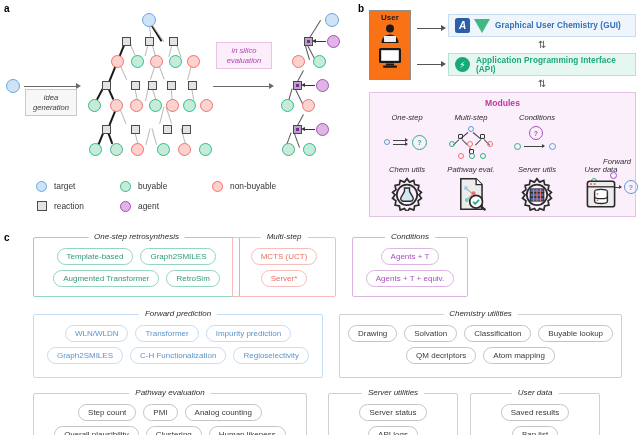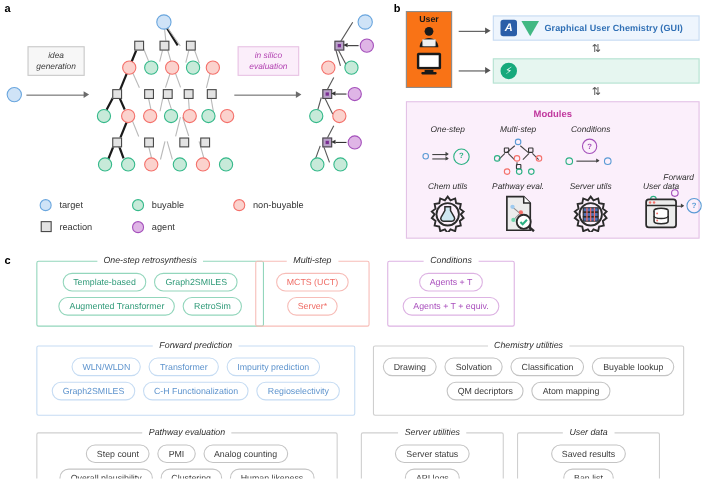--- a/index.html
+++ b/index.html
@@ -12,21 +12,21 @@
 
   
   .abs{position:absolute;}
 
   
   #panel-a{position:absolute;left:0;top:0;width:352px;height:228px;}
 
   .proc-box{position:absolute;box-sizing:border-box;display:flex;
             align-items:center;justify-content:center;text-align:center;
             font-style:italic;font-size:7.6px;line-height:1.25;}
-  .proc-idea{border:1px solid #c9c9c9;background:#f7f7f7;color:#3a3a3a;}
+  .proc-idea{border:1px solid #c9c9c9;background:#f7f7f7;color:#3a3a3a;margin-top:47px;}
   .proc-silico{border:1px solid #e8c4e4;background:#fbeefa;color:#b13fb0;}
 
   .arrow-line{position:absolute;height:1px;background:#6b6b6b;}
   .arrow-head{position:absolute;width:0;height:0;
               border-top:3px solid transparent;border-bottom:3px solid transparent;
               border-left:5px solid #6b6b6b;}
 
   .node{position:absolute;box-sizing:border-box;border-radius:50%;}
   .node.target{background:#cfe3f7;border:1.2px solid #6aa6de;}
   .node.buyable{background:#c7ead9;border:1.2px solid #35b98a;}
@@ -324,20 +324,21 @@
     <div class="iface-box iface-gui" style="left:93px;top:14px;width:188px;height:23px;">
       <span class="logo-sq">A</span>
       <span class="logo-v"></span>
       <span class="iface-label">Graphical User Chemistry (GUI)</span>
     </div>
 
     <div class="dbl-arrow" style="left:183px;top:40px;">⇅</div>
 
     <div class="iface-box iface-api" style="left:93px;top:53px;width:188px;height:23px;">
       <span class="logo-circ"></span>
+      <span class="iface-label" style="margin-left:6px;">Application Programming Interface (API)</span>
     </div>
 
     <div class="dbl-arrow" style="left:183px;top:79px;">⇅</div>
 
     <div class="modules-box" style="left:14px;top:92px;width:267px;height:125px;">
       <div class="modules-title" style="top:5px;">Modules</div>
 
       <div class="mod-cell" style="left:6px;top:20px;">
         <div class="mod-name">One-step</div>
         <div class="mod-art">

